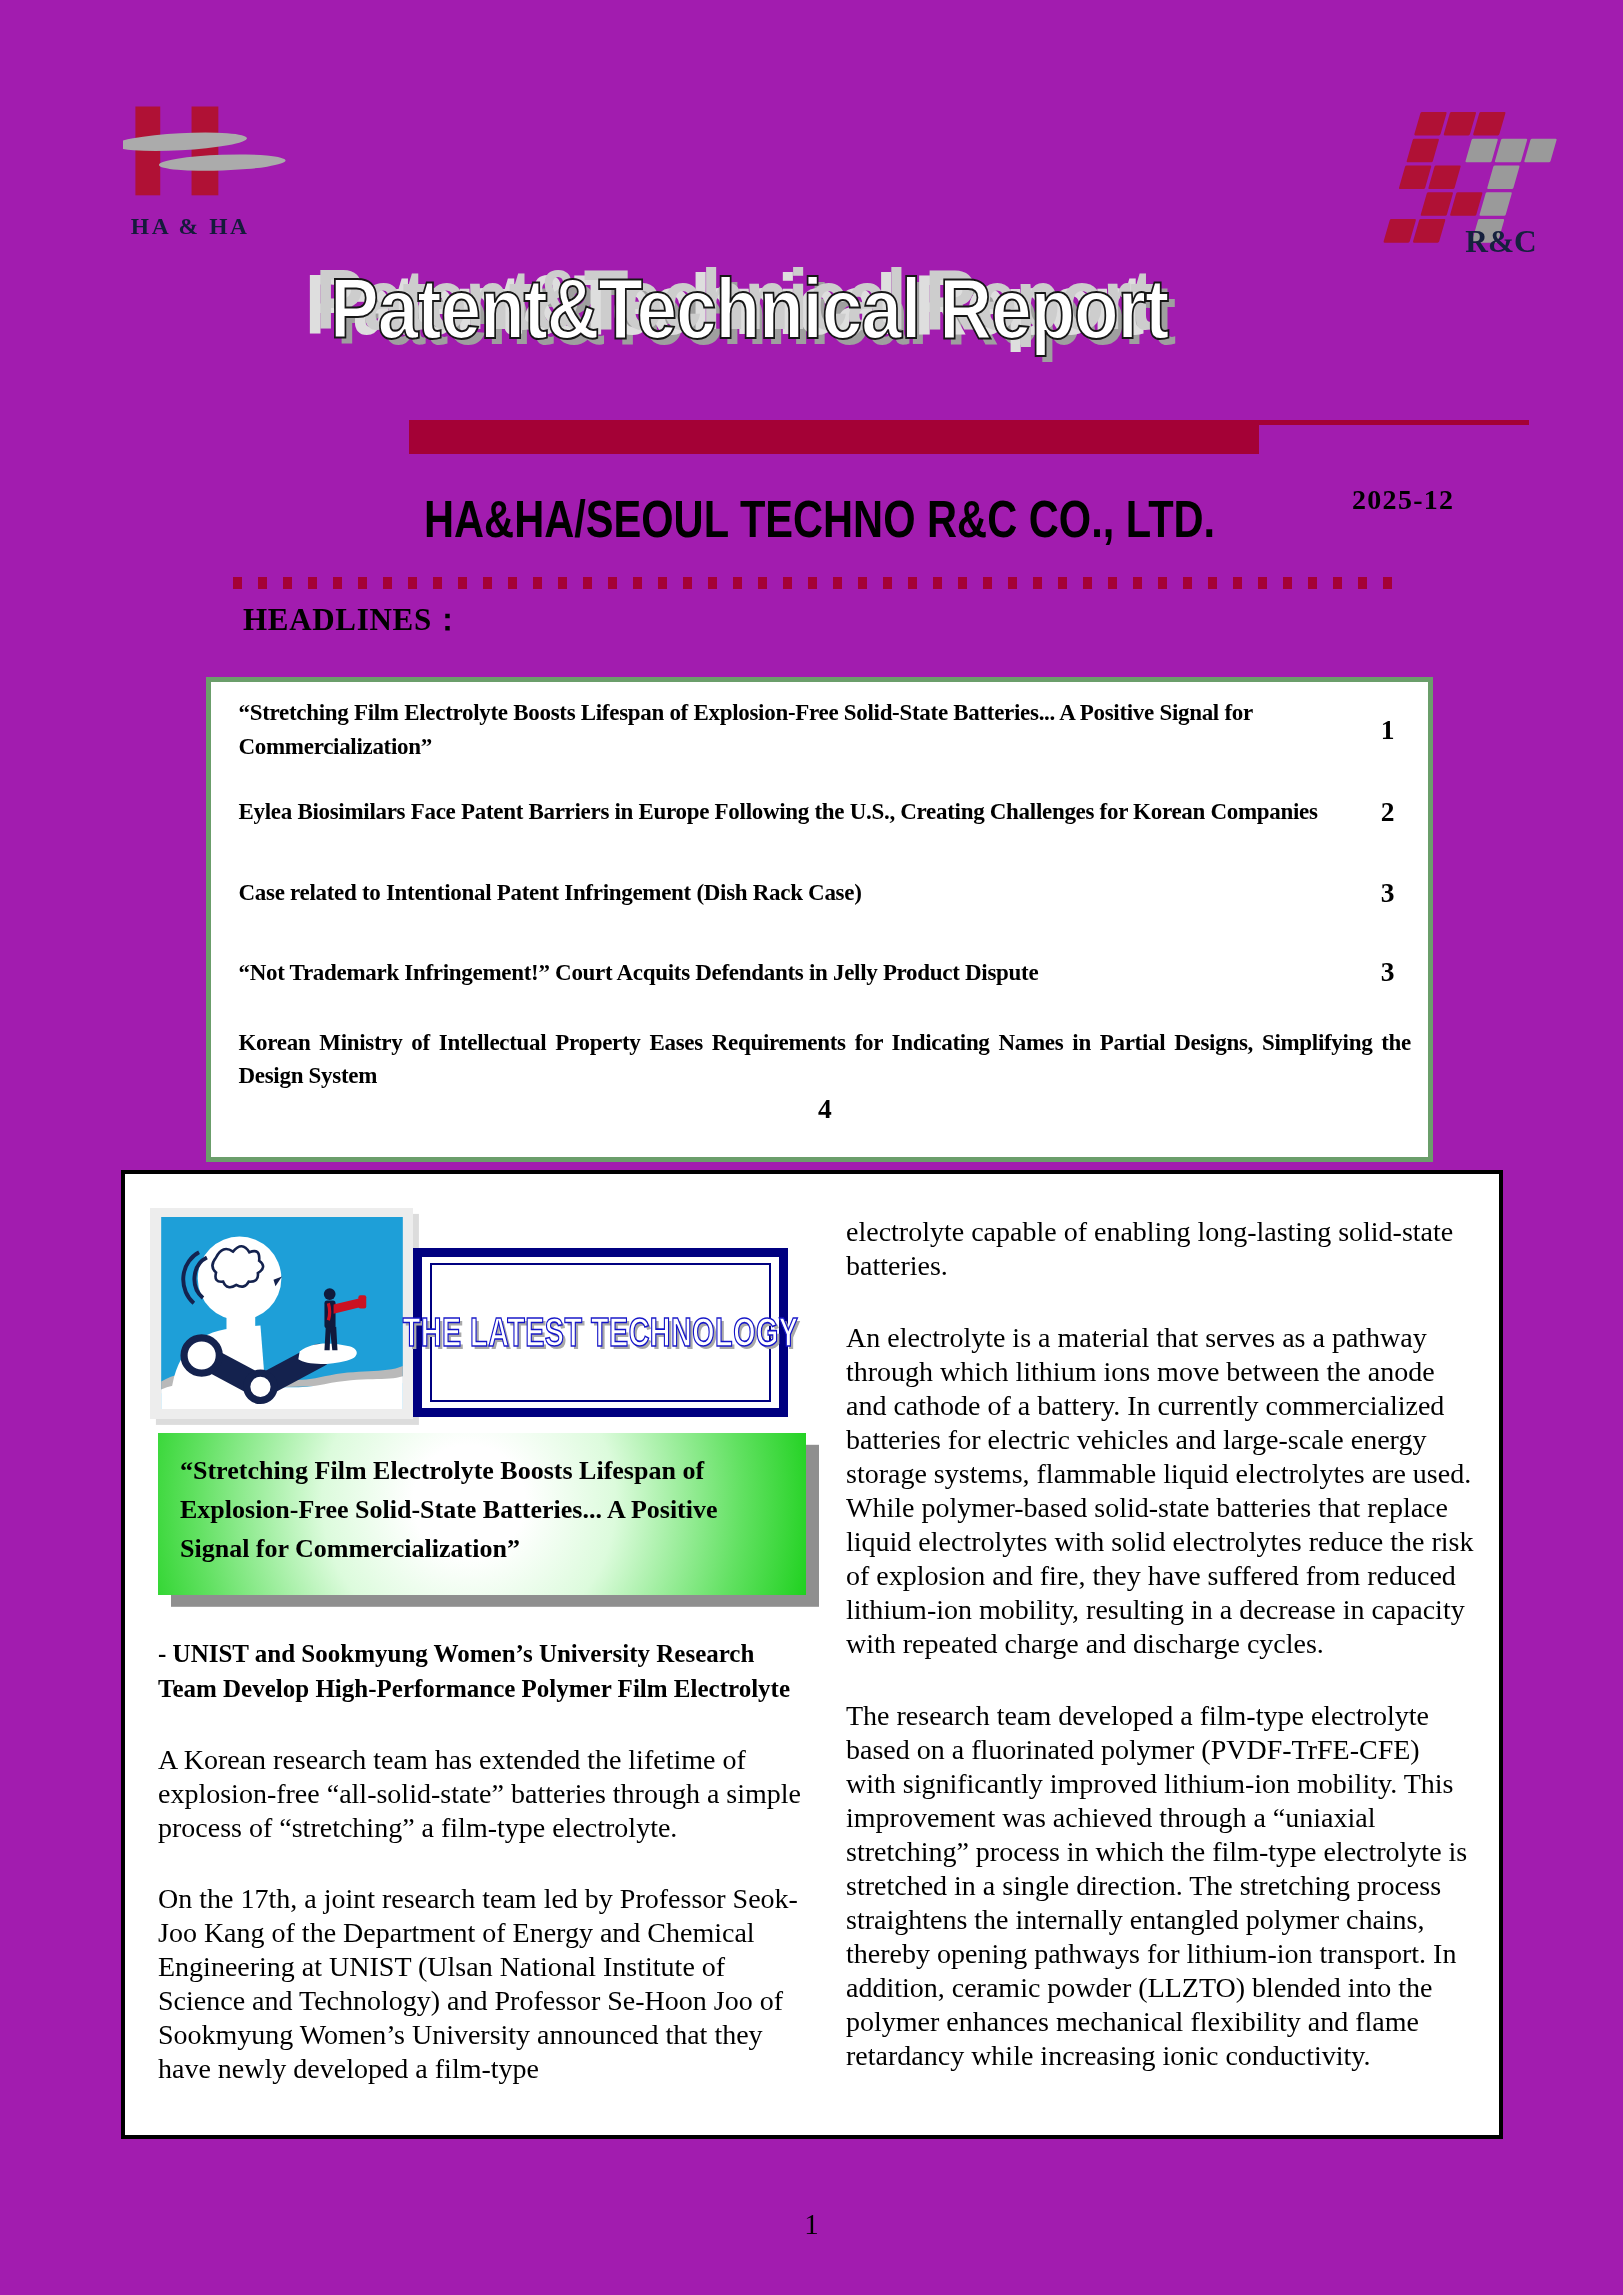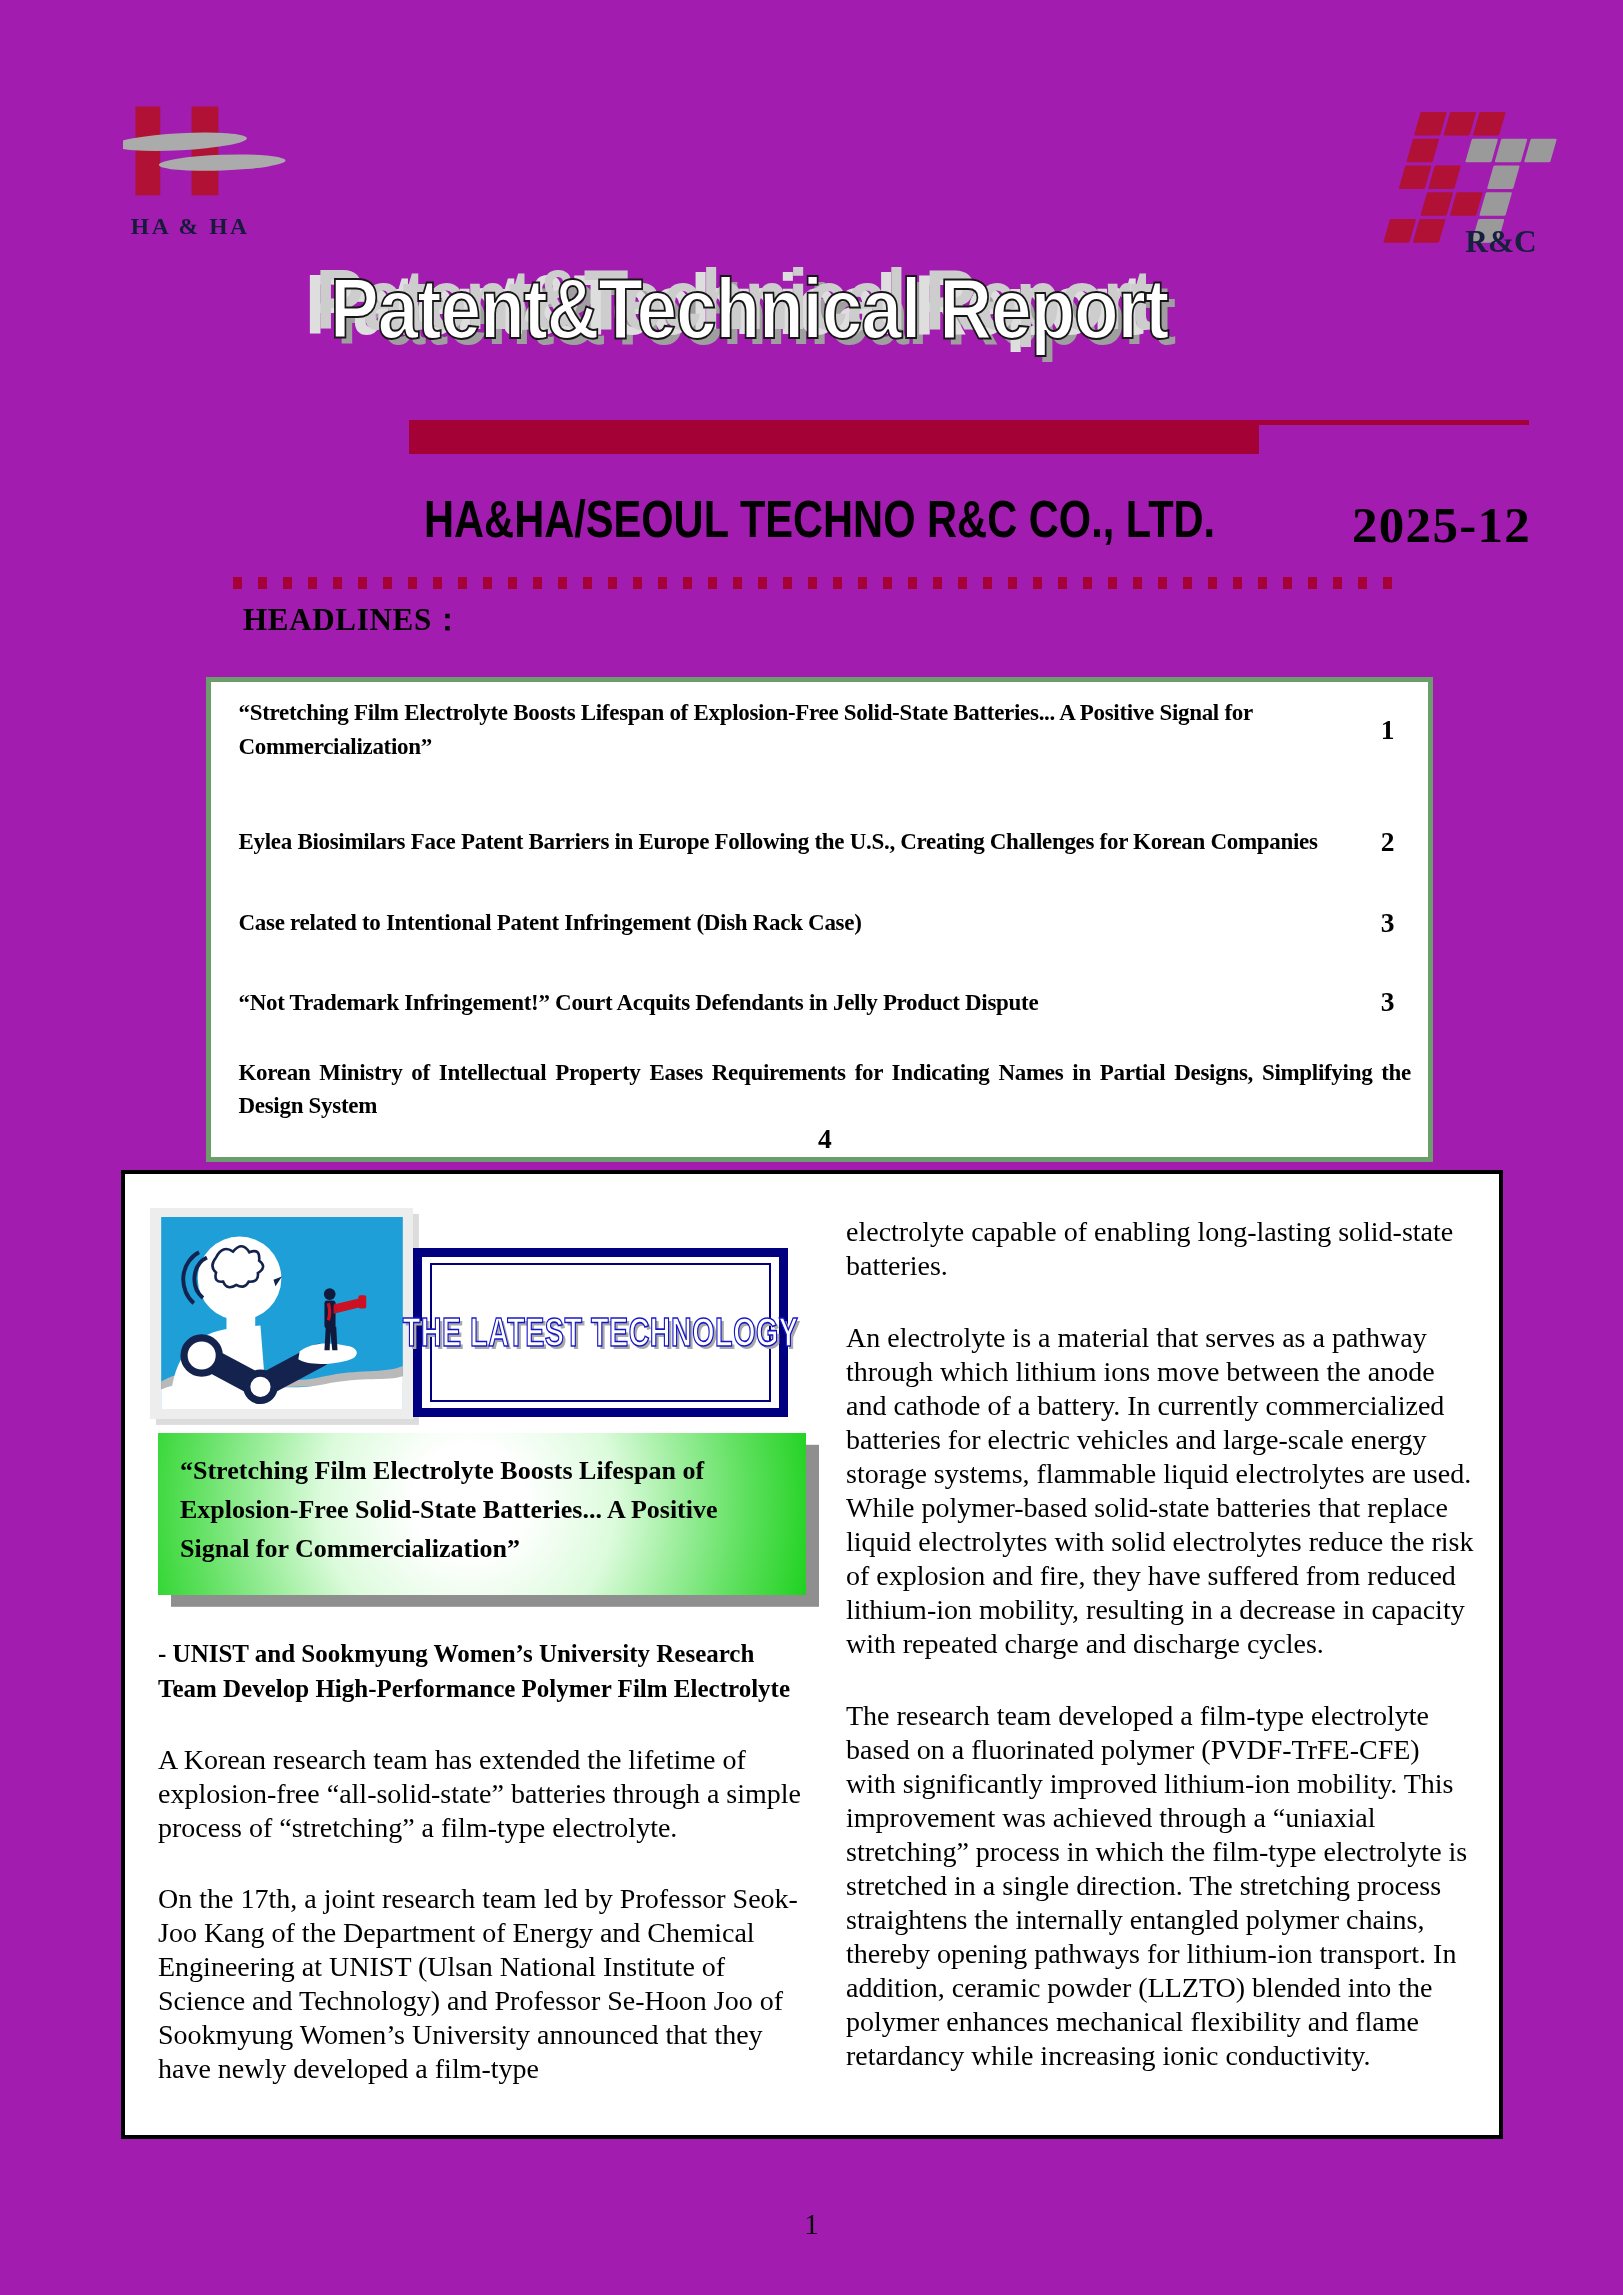--- a/index.html
+++ b/index.html
@@ -17,36 +17,36 @@
     text-shadow:-17px -9.2px 0 #cdcdcd,-29px -3.9px 0 #dedede,7.9px 5.9px 0 #9f9f9f;
     transform:scaleX(0.86);transform-origin:left top;}
 
   
   .rule-thin{position:absolute;left:409px;top:420px;width:1120px;height:5.2px;background:#A40136;}
   .rule-thick{position:absolute;left:409px;top:425px;width:850px;height:29px;background:#A40136;}
 
   .company{position:absolute;left:424px;top:489px;white-space:nowrap;
     font-family:"Liberation Sans",sans-serif;font-weight:bold;font-size:52px;
     transform:scaleX(0.80);transform-origin:left top;}
-  .issue{position:absolute;left:1352px;top:484px;font-weight:bold;font-size:51px;letter-spacing:1.3px;margin-top:12px;}
+  .issue{position:absolute;left:1352px;top:484px;font-weight:bold;font-size:28px;letter-spacing:1.3px;}
 
   
   .dash-divider{position:absolute;left:233px;top:577px;width:1163px;height:12.4px;
     background:repeating-linear-gradient(90deg,#A40136 0px,#A40136 9.2px,transparent 9.2px,transparent 25px);}
 
   .headlines-label{position:absolute;left:243px;top:599px;font-weight:bold;font-size:31px;letter-spacing:0.7px;}
 
   
   .headline-box{position:absolute;left:206px;top:677px;width:1227px;height:485px;
     border:5.2px solid #6B9E6B;box-sizing:border-box;background:#fff;}
   .hl-item{display:flex;align-items:center;padding:0 17px 0 27.5px;}
   .hl-text{flex:1;font-weight:bold;font-size:23px;line-height:1.45;letter-spacing:-0.3px;}
   .hl-page{width:47px;text-align:center;font-weight:bold;font-size:27.5px;}
   .hl-item.i1{margin-top:14.4px;}
-  .hl-item.i2{margin-top:62px;}
+  .hl-item.i2{margin-top:32px;}
   .hl-item.i3{margin-top:48px;}
   .hl-item.i4{margin-top:46px;}
   .hl-item.i5{margin-top:37px;flex-direction:column;}
   .hl-item.i5 .hl-text{text-align:justify;}
 
   
   .article-box{position:absolute;left:121px;top:1170px;width:1382px;height:969px;
     border:4.6px solid #000;box-sizing:border-box;background:#fff;overflow:hidden;}
   .col-left{position:absolute;left:33px;top:33px;width:648px;}
   .col-right{position:absolute;left:721px;top:41px;width:629px;}

